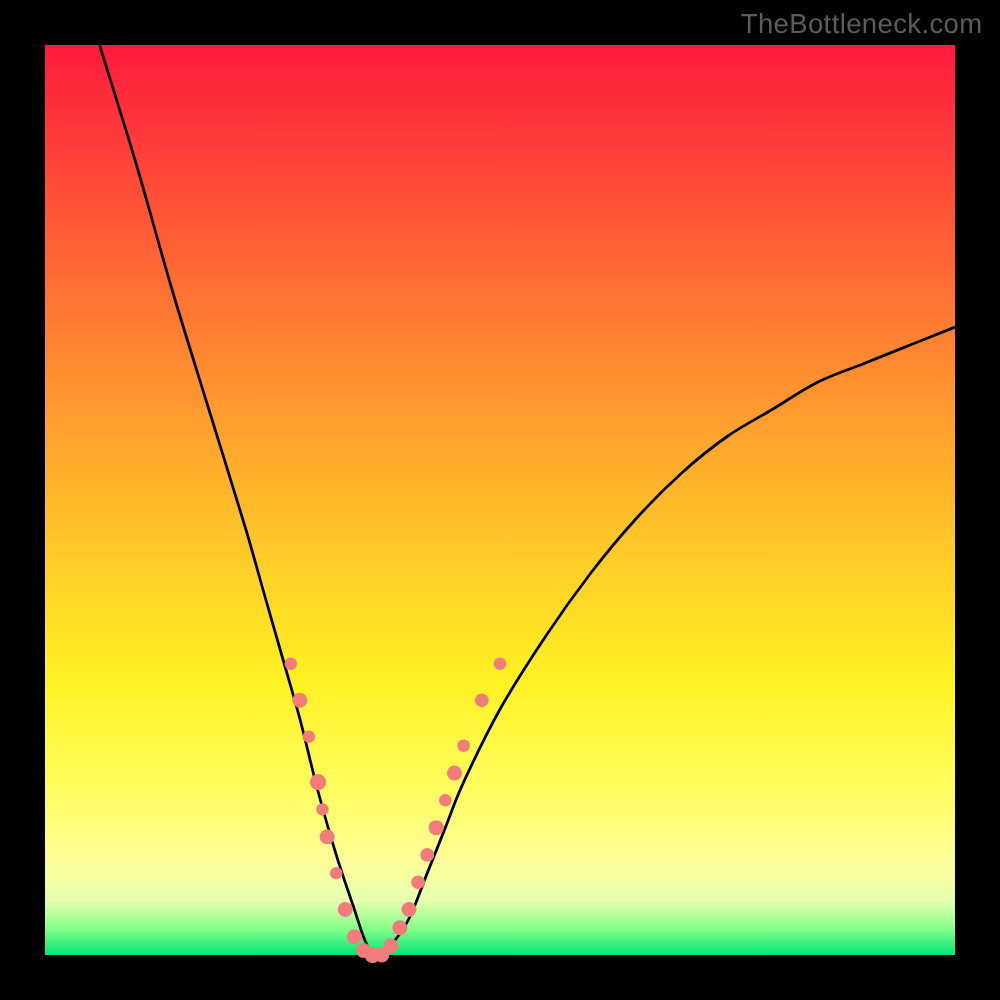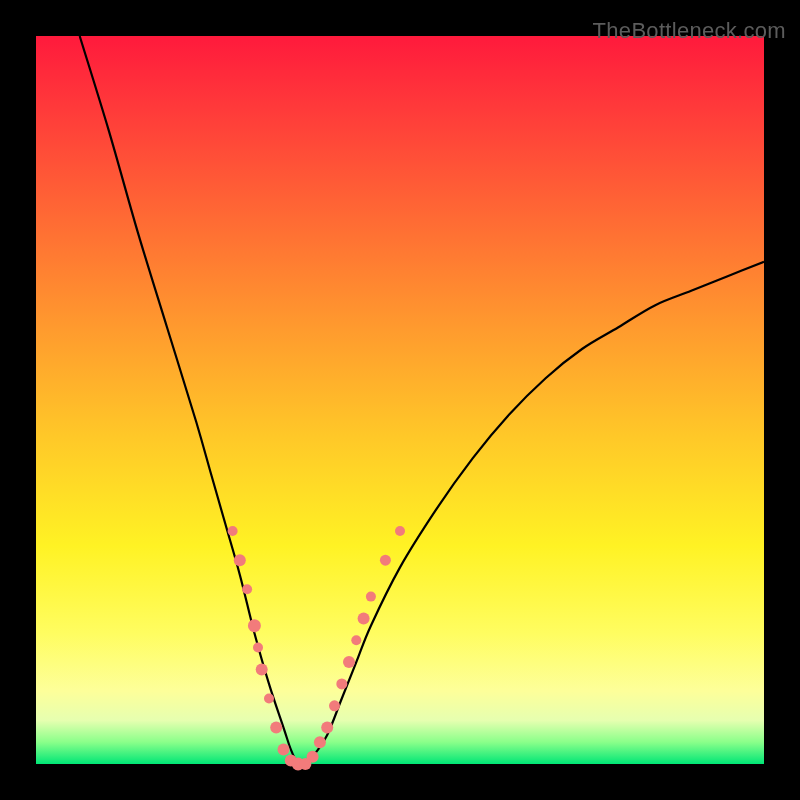--- a/index.html
+++ b/index.html
@@ -26,21 +26,21 @@
       #fff224 70%,
       #fffd60 82%,
       #fdff9a 90%,
       #e6ffb0 94%,
       #8aff8a 97%,
       #00e676 100%
     );
   }
   .watermark {
     position: absolute;
-    top: 18px;
+    top: 6px;
     right: 14px;
     color: #5c5c5c;
     font-size: 22px;
     letter-spacing: 0.3px;
     font-weight: 500;
   }
   svg.overlay {
     position: absolute;
     left: 36px;
     top: 36px;

